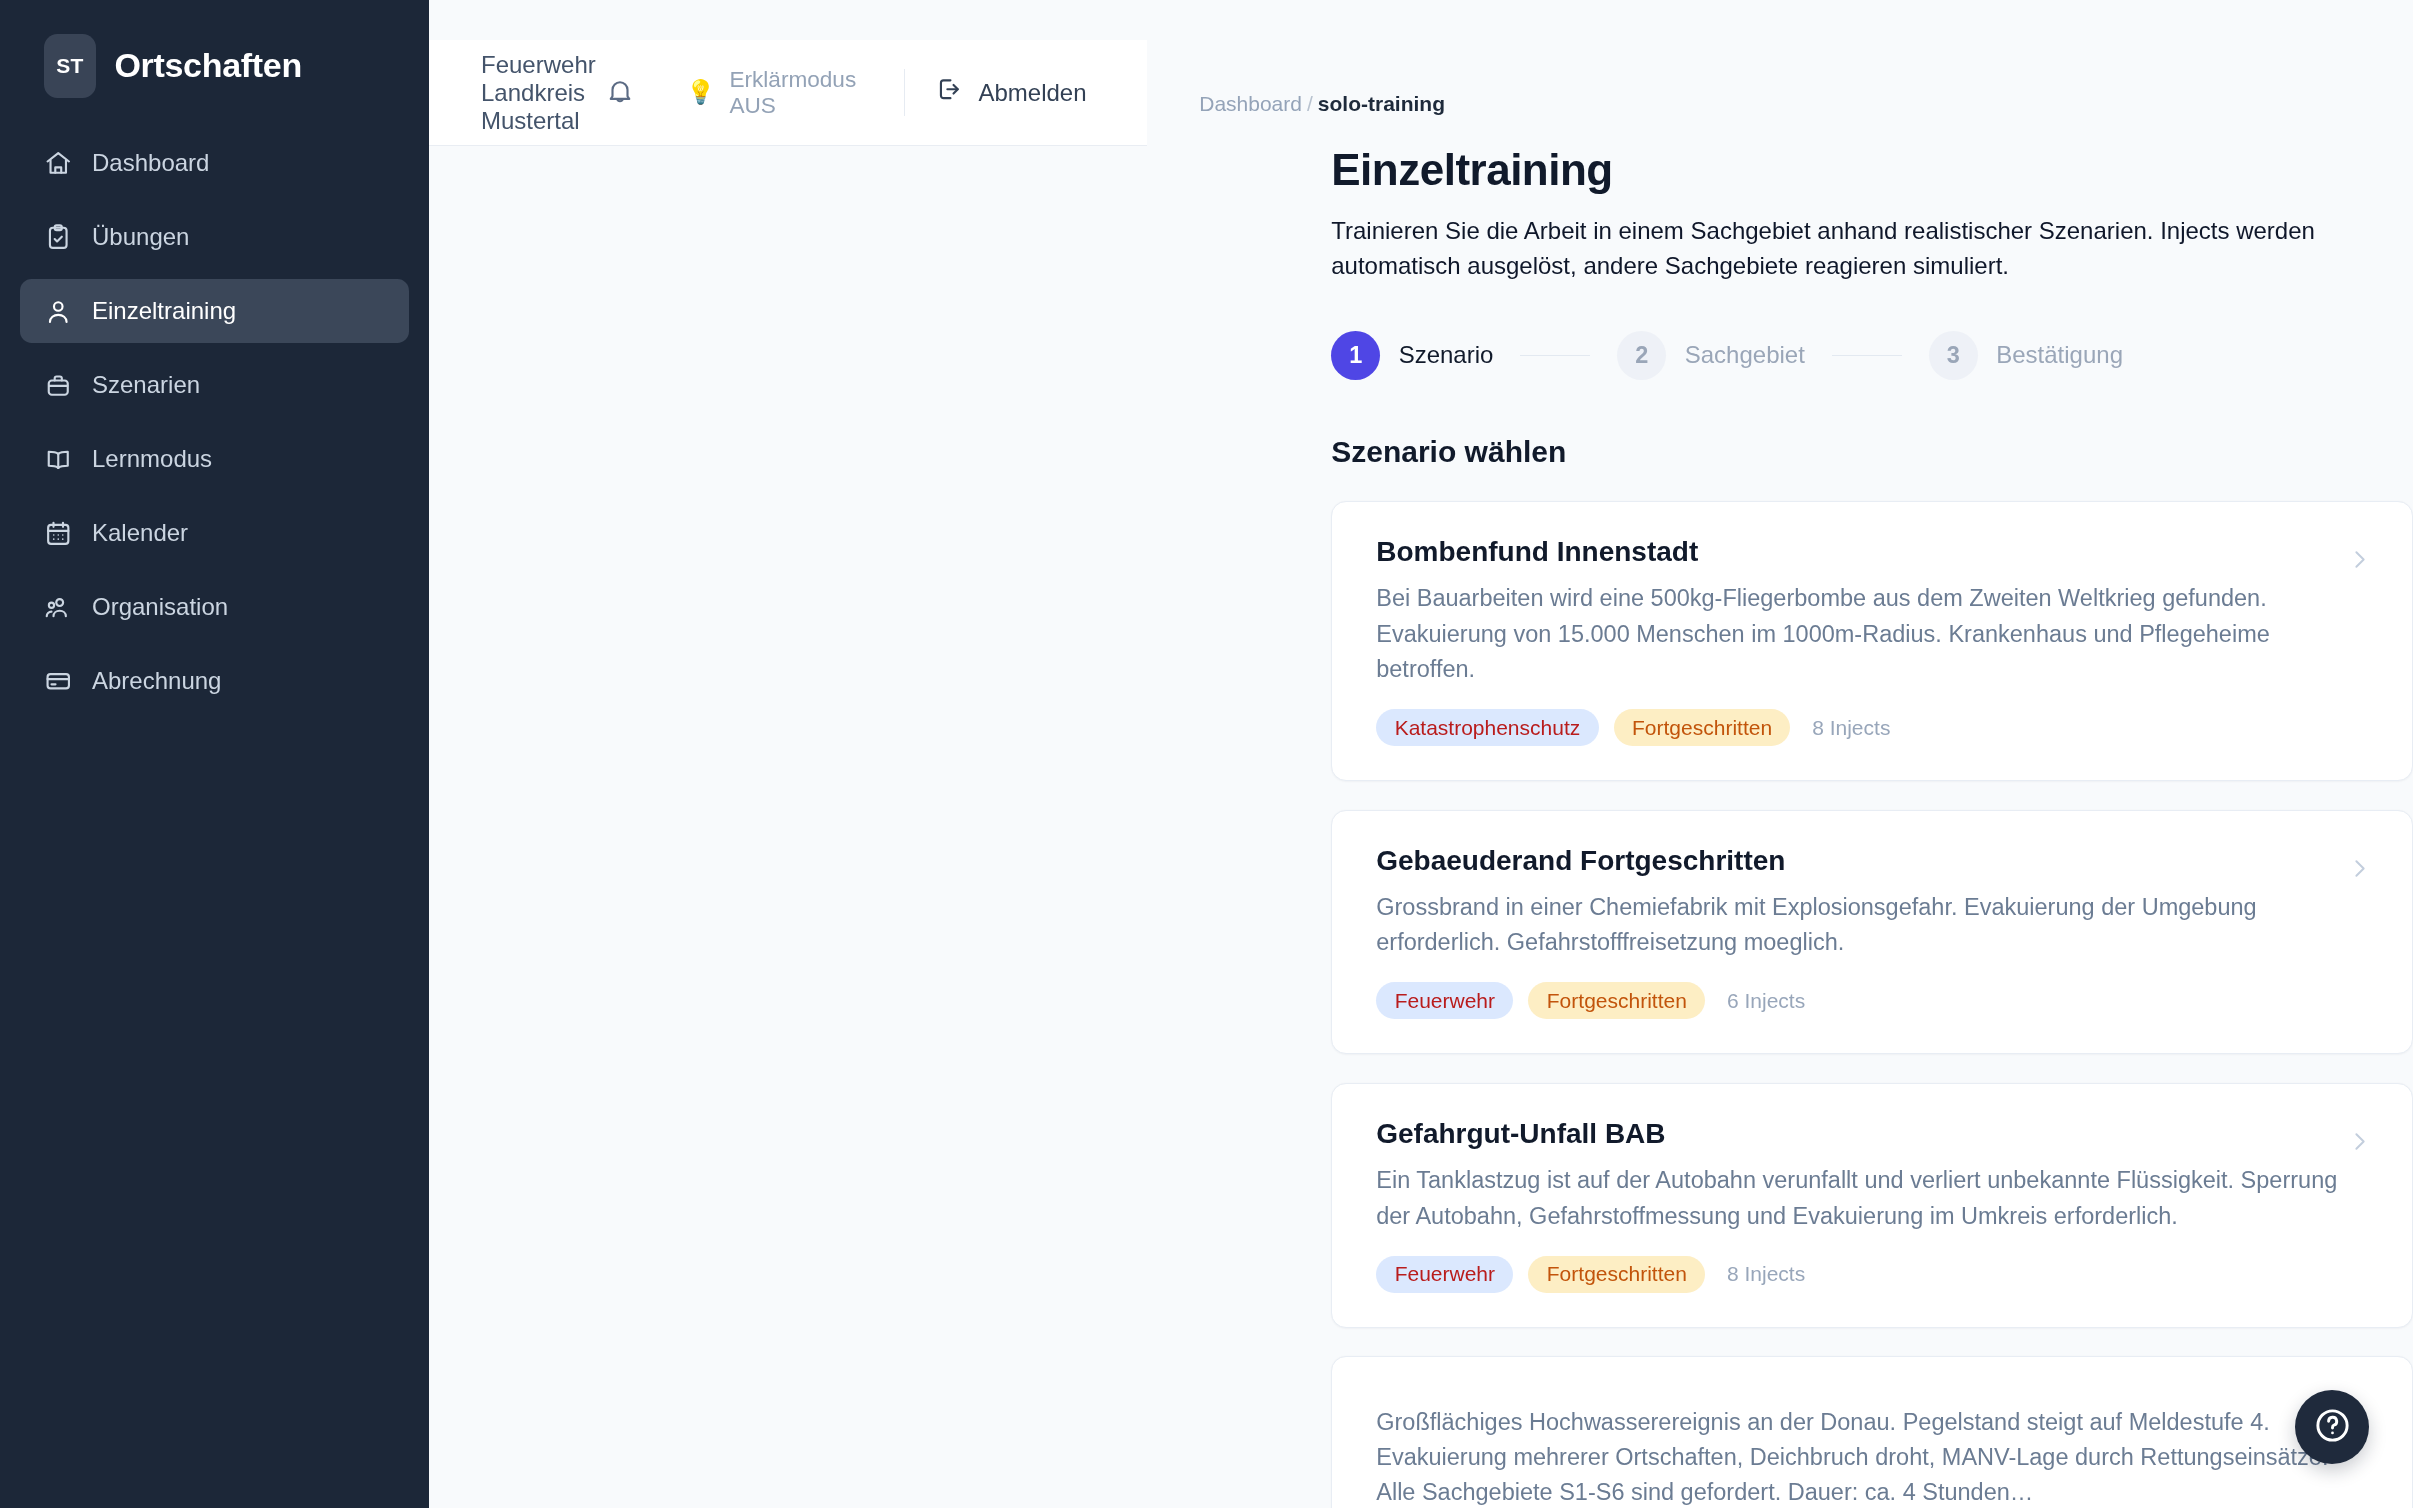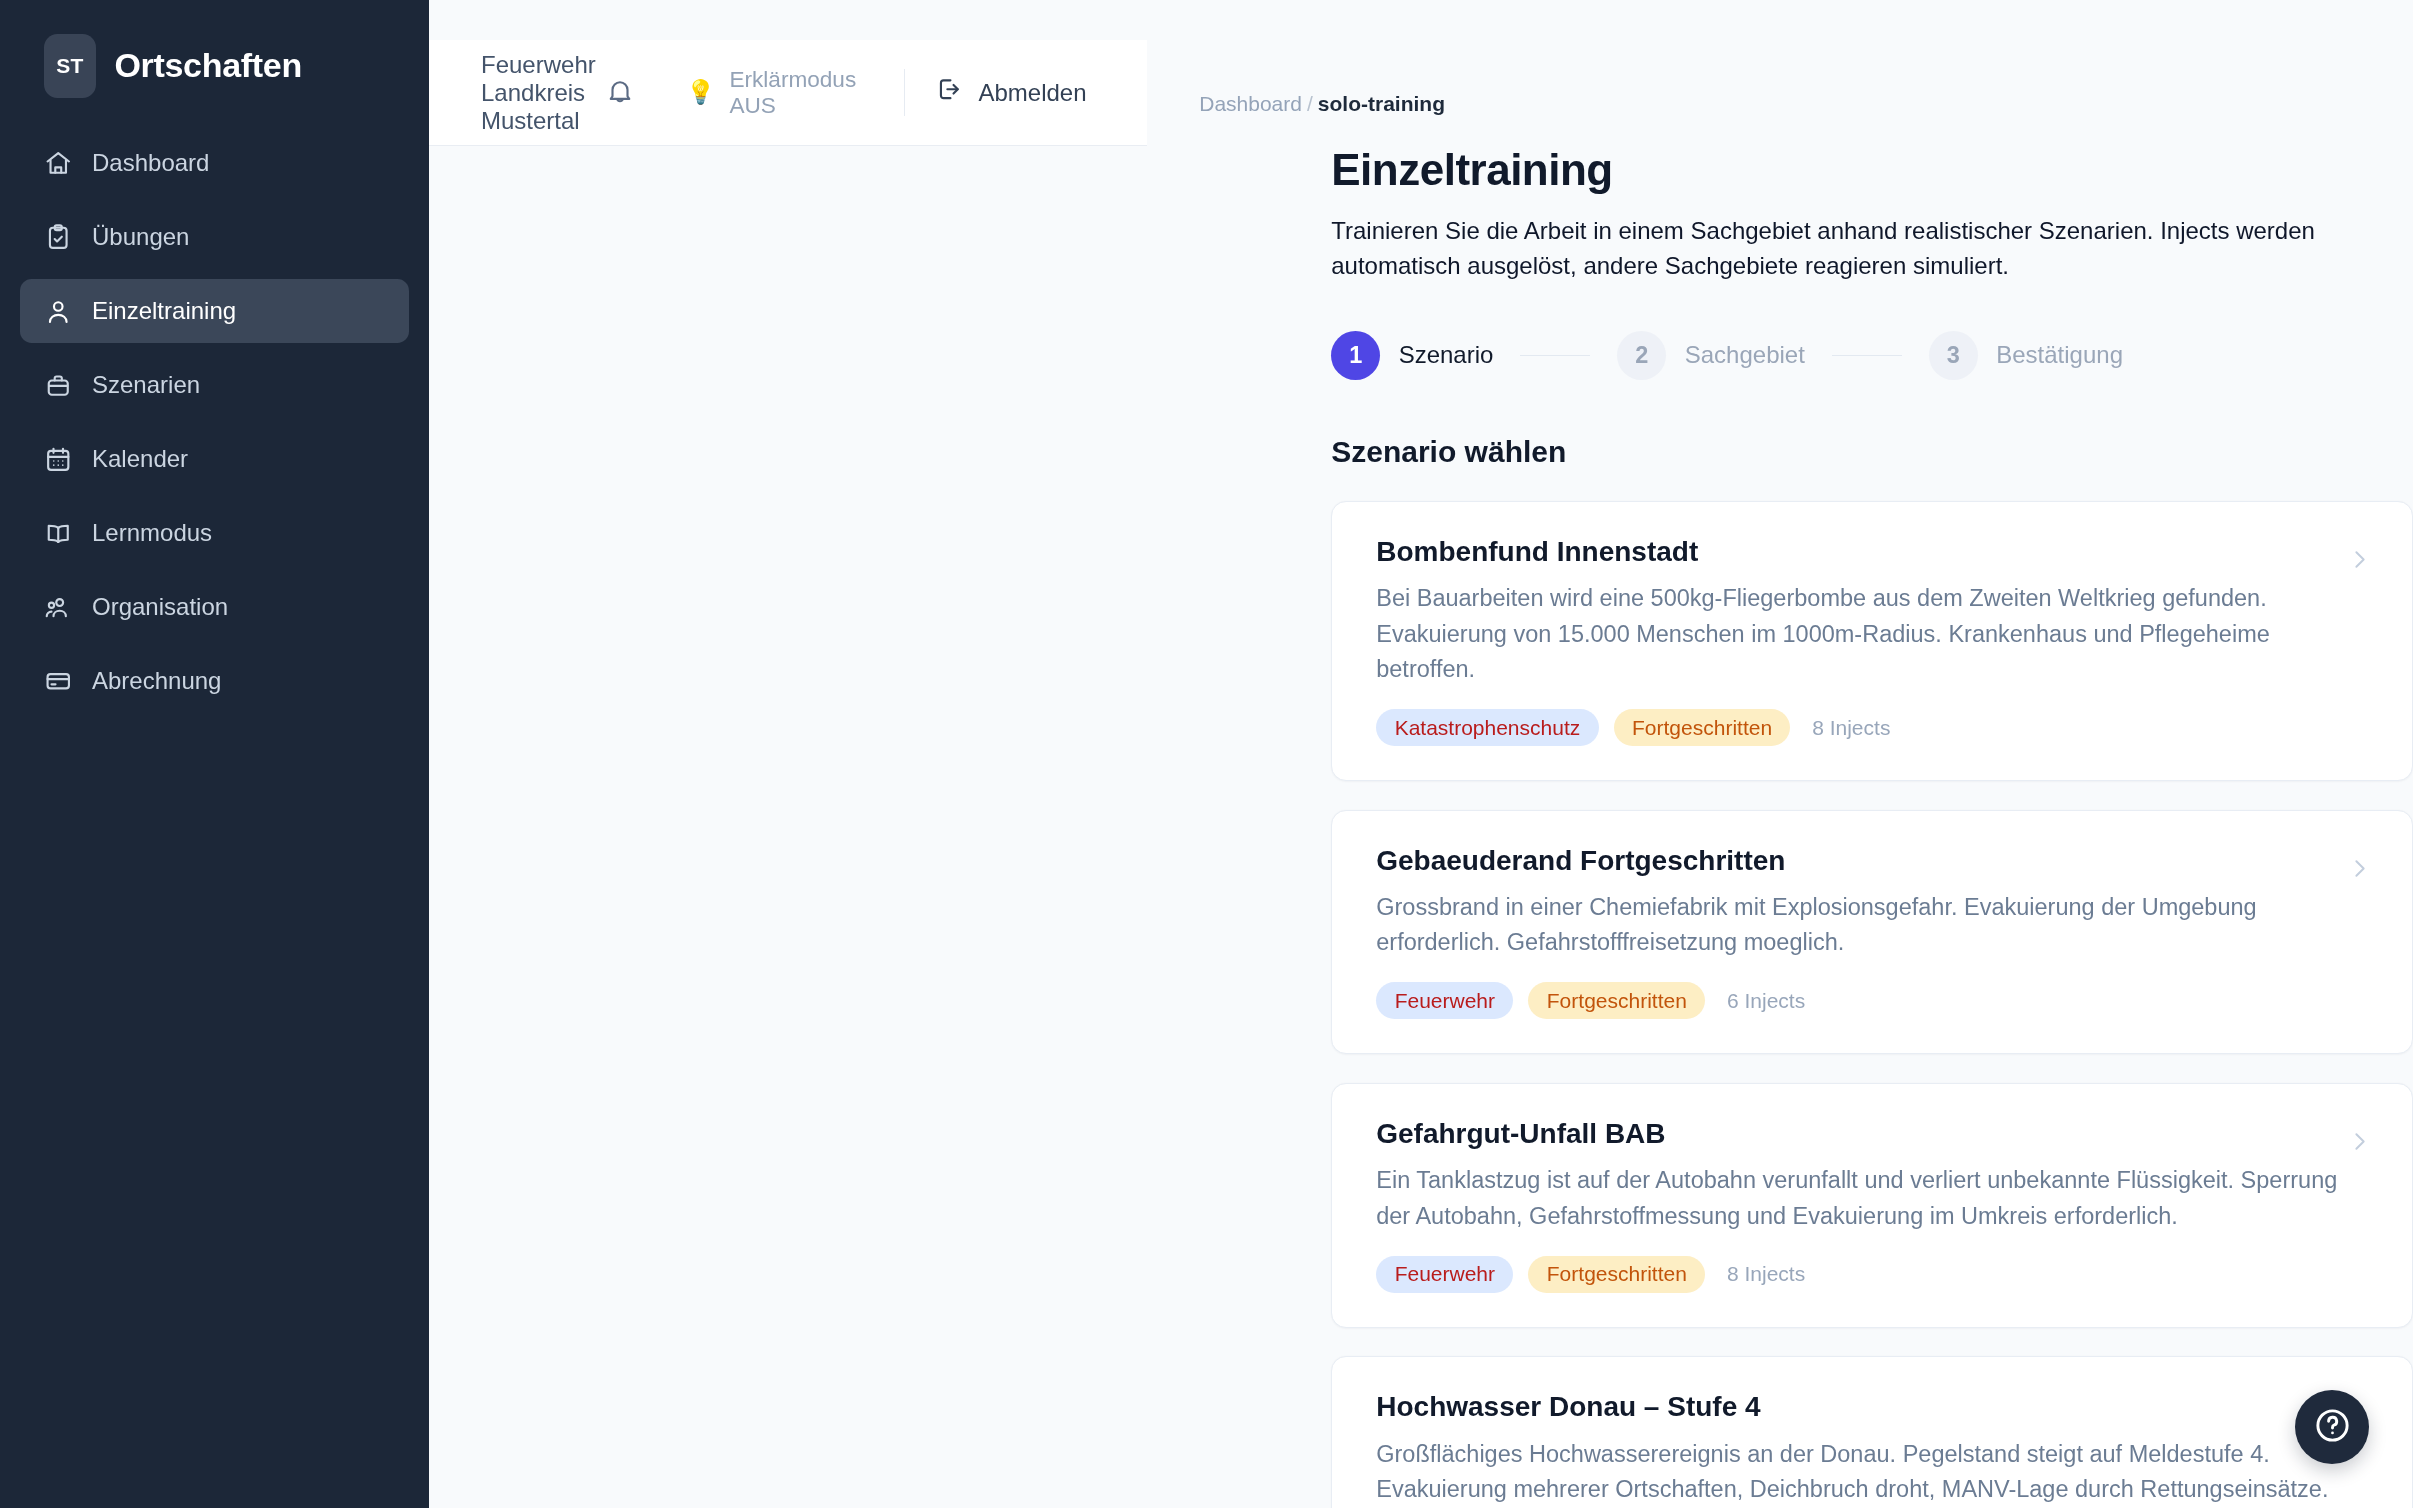--- a/index.html
+++ b/index.html
@@ -271,44 +271,44 @@
             <path d="M9 8V6.2C9 5.3 9.7 4.6 10.6 4.6h2.8c.9 0 1.6.7 1.6 1.6V8"></path>
             <path d="M4.3 12.5h15.4"></path>
           </svg>
         </span>
         <span>Szenarien</span>
       </div>
 
       <div class="nav-item">
         <span class="ico">
           <svg viewBox="0 0 24 24" fill="none" stroke="currentColor" stroke-width="1.8" stroke-linecap="round" stroke-linejoin="round">
+            <path d="M12 7.5C10.4 6.2 8.3 5.7 4 5.7v11.8c4.3 0 6.4.5 8 1.8"></path>
+            <path d="M12 7.5c1.6-1.3 3.7-1.8 8-1.8v11.8c-4.3 0-6.4.5-8 1.8"></path>
+            <path d="M12 7.5v11.8"></path>
+          </svg>
+        </span>
+        <span>Lernmodus</span>
+      </div>
+
+      <div class="nav-item">
+        <span class="ico">
+          <svg viewBox="0 0 24 24" fill="none" stroke="currentColor" stroke-width="1.8" stroke-linecap="round" stroke-linejoin="round">
             <rect x="3.5" y="5" width="17" height="16" rx="2.4"></rect>
             <path d="M3.5 10h17"></path>
               <path d="M8 3.2v3.4"></path>
               <path d="M16 3.2v3.4"></path>
             <circle cx="8.2" cy="13.5" r=".7" fill="currentColor" stroke="none"></circle>
             <circle cx="12" cy="13.5" r=".7" fill="currentColor" stroke="none"></circle>
             <circle cx="15.8" cy="13.5" r=".7" fill="currentColor" stroke="none"></circle>
             <circle cx="8.2" cy="17" r=".7" fill="currentColor" stroke="none"></circle>
             <circle cx="12" cy="17" r=".7" fill="currentColor" stroke="none"></circle>
             <circle cx="15.8" cy="17" r=".7" fill="currentColor" stroke="none"></circle>
           </svg>
         </span>
         <span>Kalender</span>
-      </div>
-
-      <div class="nav-item">
-        <span class="ico">
-          <svg viewBox="0 0 24 24" fill="none" stroke="currentColor" stroke-width="1.8" stroke-linecap="round" stroke-linejoin="round">
-            <path d="M12 7.5C10.4 6.2 8.3 5.7 4 5.7v11.8c4.3 0 6.4.5 8 1.8"></path>
-            <path d="M12 7.5c1.6-1.3 3.7-1.8 8-1.8v11.8c-4.3 0-6.4.5-8 1.8"></path>
-            <path d="M12 7.5v11.8"></path>
-          </svg>
-        </span>
-        <span>Lernmodus</span>
       </div>
 
       <div class="nav-item">
         <span class="ico">
           <svg viewBox="0 0 24 24" fill="none" stroke="currentColor" stroke-width="1.8" stroke-linecap="round" stroke-linejoin="round">
             <circle cx="13.2" cy="8" r="2.9"></circle>
             <path d="M8 19.5c0-2.7 2.3-4.6 5.2-4.6s5.2 1.9 5.2 4.6"></path>
             <circle cx="6.3" cy="10.3" r="2.2"></circle>
             <path d="M2.3 19.5c0-2.2 1.7-3.8 4-3.8"></path>
           </svg>
@@ -445,21 +445,20 @@
                 <span class="injects">8 Injects</span>
               </div>
               <span class="chev">
                 <svg viewBox="0 0 24 24" fill="none" stroke="currentColor" stroke-width="1.9" stroke-linecap="round" stroke-linejoin="round">
                     <path d="M9 5l7 7-7 7"></path>
                   </svg>
               </span>
             </div>
 
             <div class="card">
-              <div class="card-title">Hochwasser Donau – Stufe 4</div>
               <div class="card-desc">Großflächiges Hochwasserereignis an der Donau. Pegelstand steigt auf Meldestufe 4. Evakuierung mehrerer Ortschaften, Deichbruch droht, MANV-Lage durch Rettungseinsätze. Alle Sachgebiete S1-S6 sind gefordert. Dauer: ca. 4 Stunden…</div>
 
               <span class="chev">
                 <svg viewBox="0 0 24 24" fill="none" stroke="currentColor" stroke-width="1.9" stroke-linecap="round" stroke-linejoin="round">
                     <path d="M9 5l7 7-7 7"></path>
                   </svg>
               </span>
             </div>
 
           </div>

